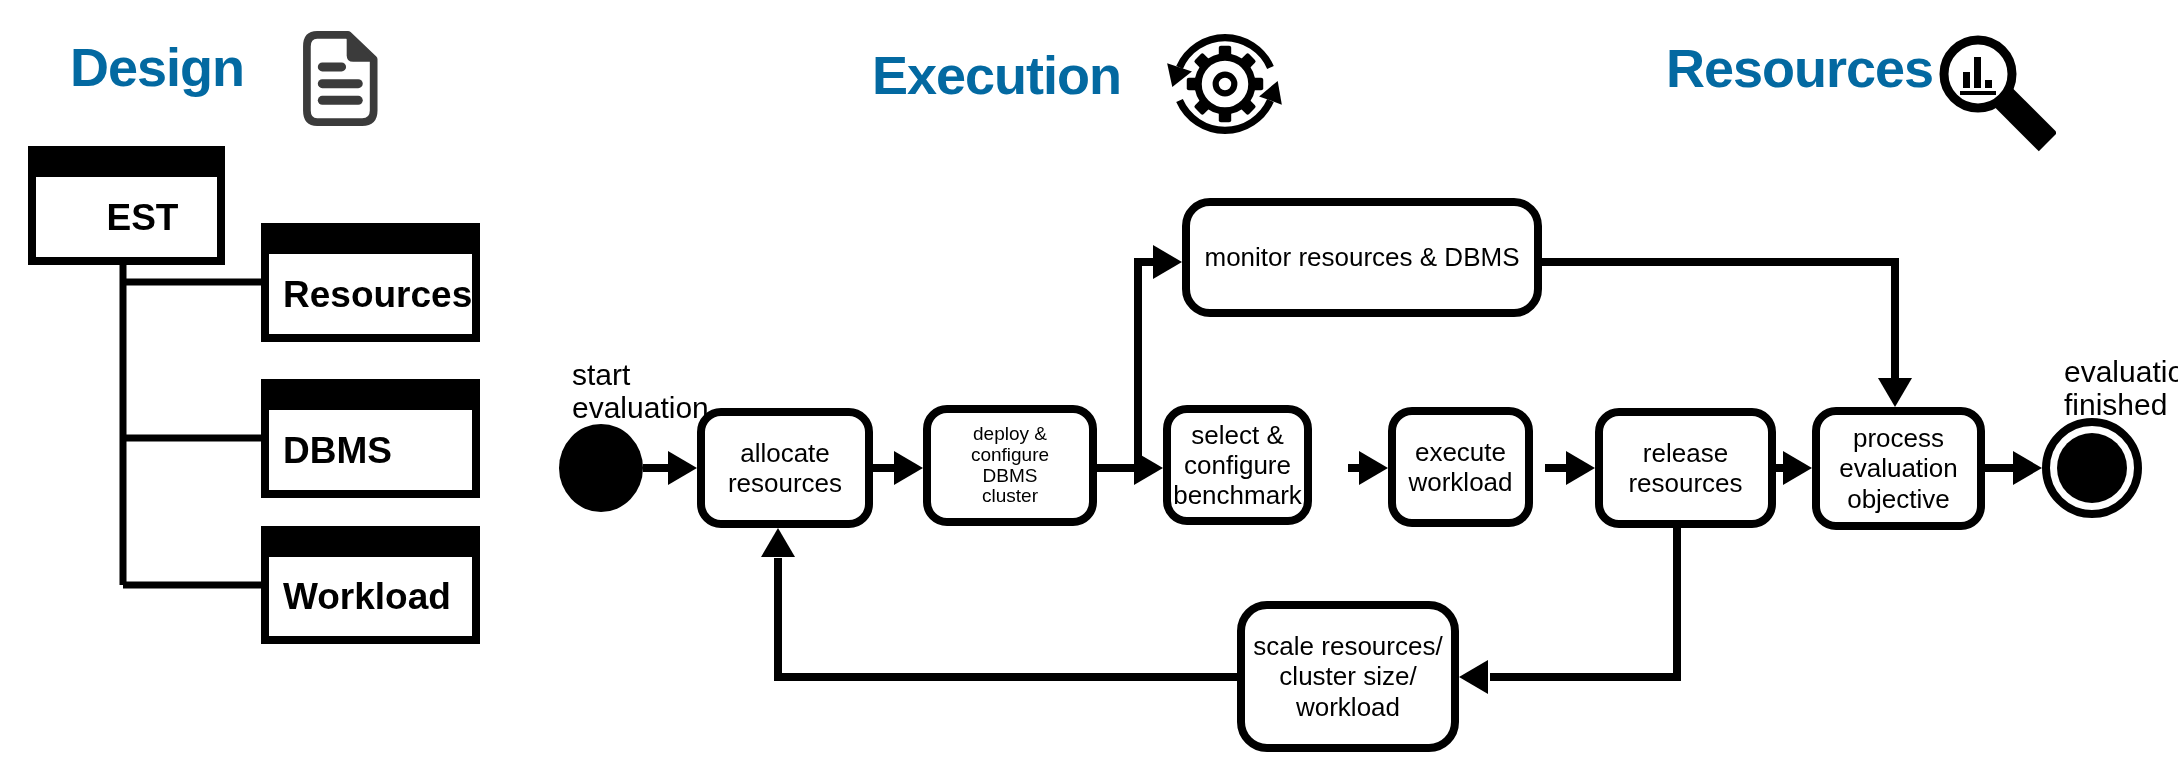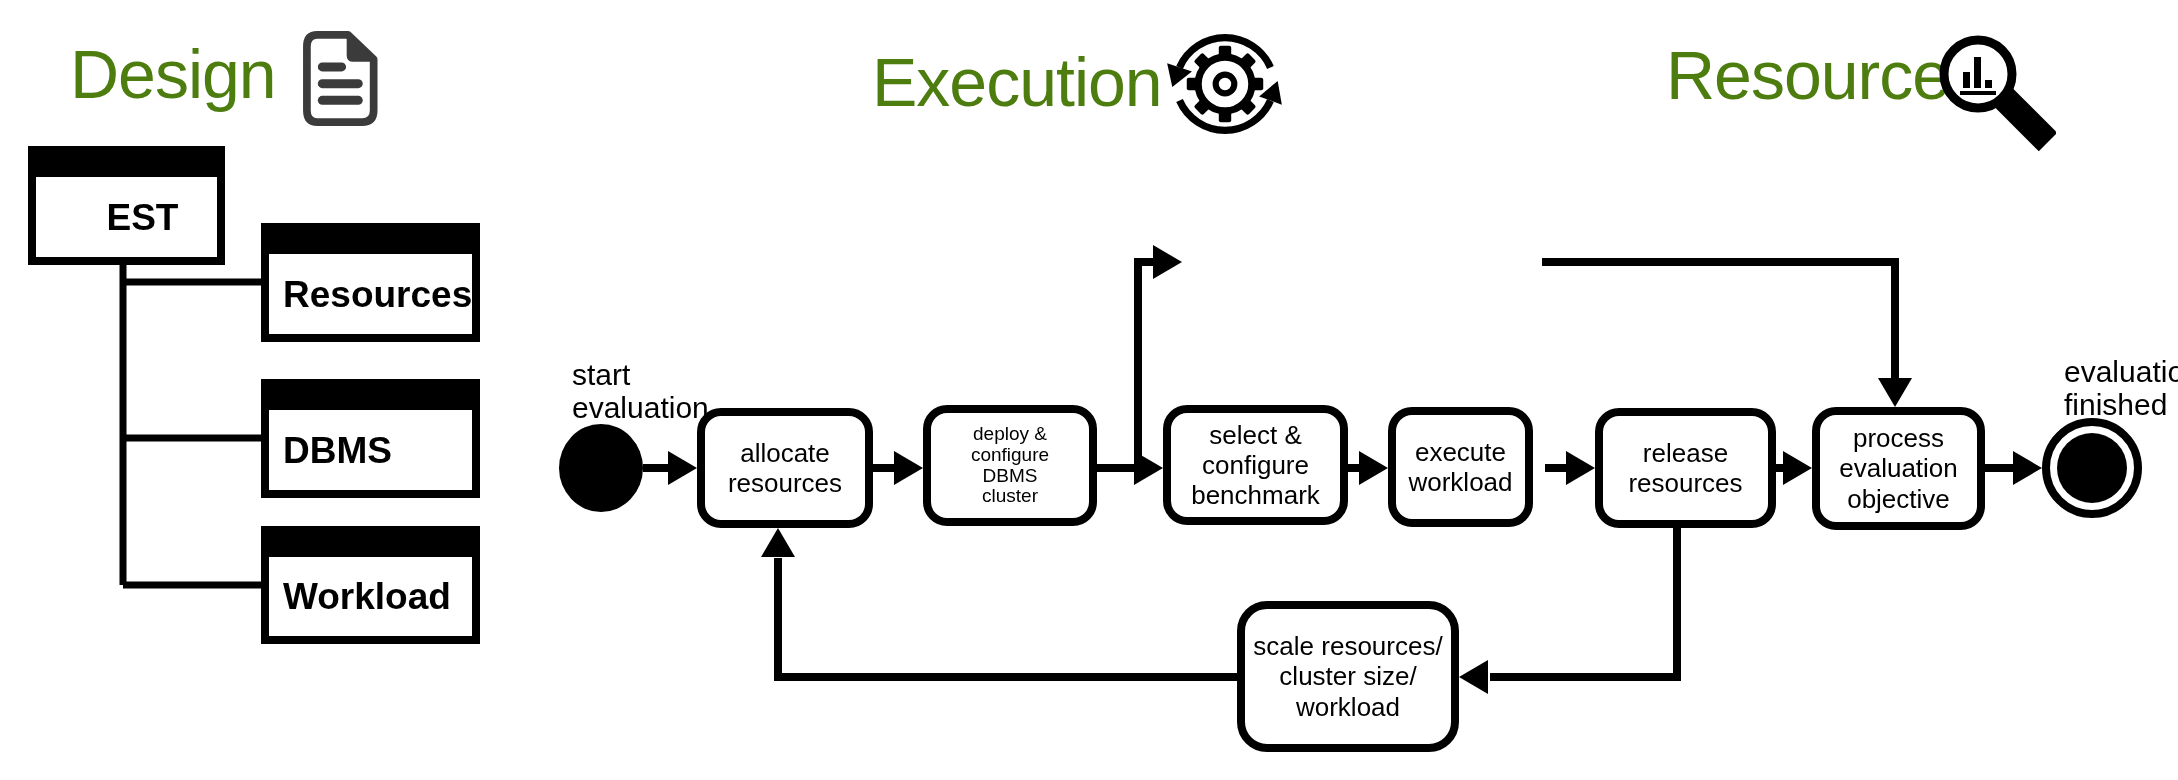--- a/index.html
+++ b/index.html
@@ -1,21 +1,21 @@
 <!DOCTYPE html>
 <html><head>
 <meta charset="utf-8">
 <style>
   html,body{margin:0;padding:0;background:#ffffff;}
   #canvas{
     position:relative;width:2178px;height:780px;background:#ffffff;overflow:hidden;
     font-family:"Liberation Sans", sans-serif;color:#000;
   }
   .section-title{
-    position:absolute;font-size:68px;font-weight:normal;line-height:1;color:#4d7c0f;
+    position:absolute;font-size:54px;font-weight:bold;line-height:1;color:#0369a1;
     letter-spacing:-1px;white-space:nowrap;
   }
   .icon{position:absolute;}
   
   .win{position:absolute;box-sizing:border-box;border:8px solid #000;background:#fff;}
   .win .bar{height:23px;background:#000;}
   .win .lbl{
     display:flex;align-items:center;height:calc(100% - 23px);
     font-size:37px;font-weight:bold;line-height:1;padding-left:14px;box-sizing:border-box;
   }
@@ -150,34 +150,35 @@
   <div class="start-node"></div>
 
   <div class="flow-node" style="left:697px;top:408px;width:176px;height:120px;">allocate
 resources</div>
 
   <div class="flow-node tight" style="left:923px;top:405px;width:174px;height:121px;">deploy &amp;
 configure
 DBMS
 cluster</div>
 
-  <div class="flow-node" style="left:1163px;top:405px;width:185px;height:120px;">select &amp;
+  <div class="flow-node" style="left:1163px;top:405px;width:149px;height:120px;">select &amp;
 configure
 benchmark</div>
 
   <div class="flow-node" style="left:1388px;top:407px;width:145px;height:120px;text-align:center;">execute
 workload</div>
 
   <div class="flow-node" style="left:1595px;top:408px;width:181px;height:120px;">release
 resources</div>
 
   <div class="flow-node" style="left:1812px;top:407px;width:173px;height:123px;">process
 evaluation
 objective</div>
 
+  <div class="flow-node" style="left:1182px;top:198px;width:360px;height:119px;border-radius:28px;">monitor resources &amp; DBMS</div>
 
   <div class="flow-node" style="left:1237px;top:601px;width:222px;height:151px;border-radius:30px;">scale resources/
 cluster size/
 workload</div>
 
   <div class="free-label" style="left:2064px;top:355px;">evaluation
 finished</div>
   <div class="end-node">
     <div class="inner"></div>
   </div>

